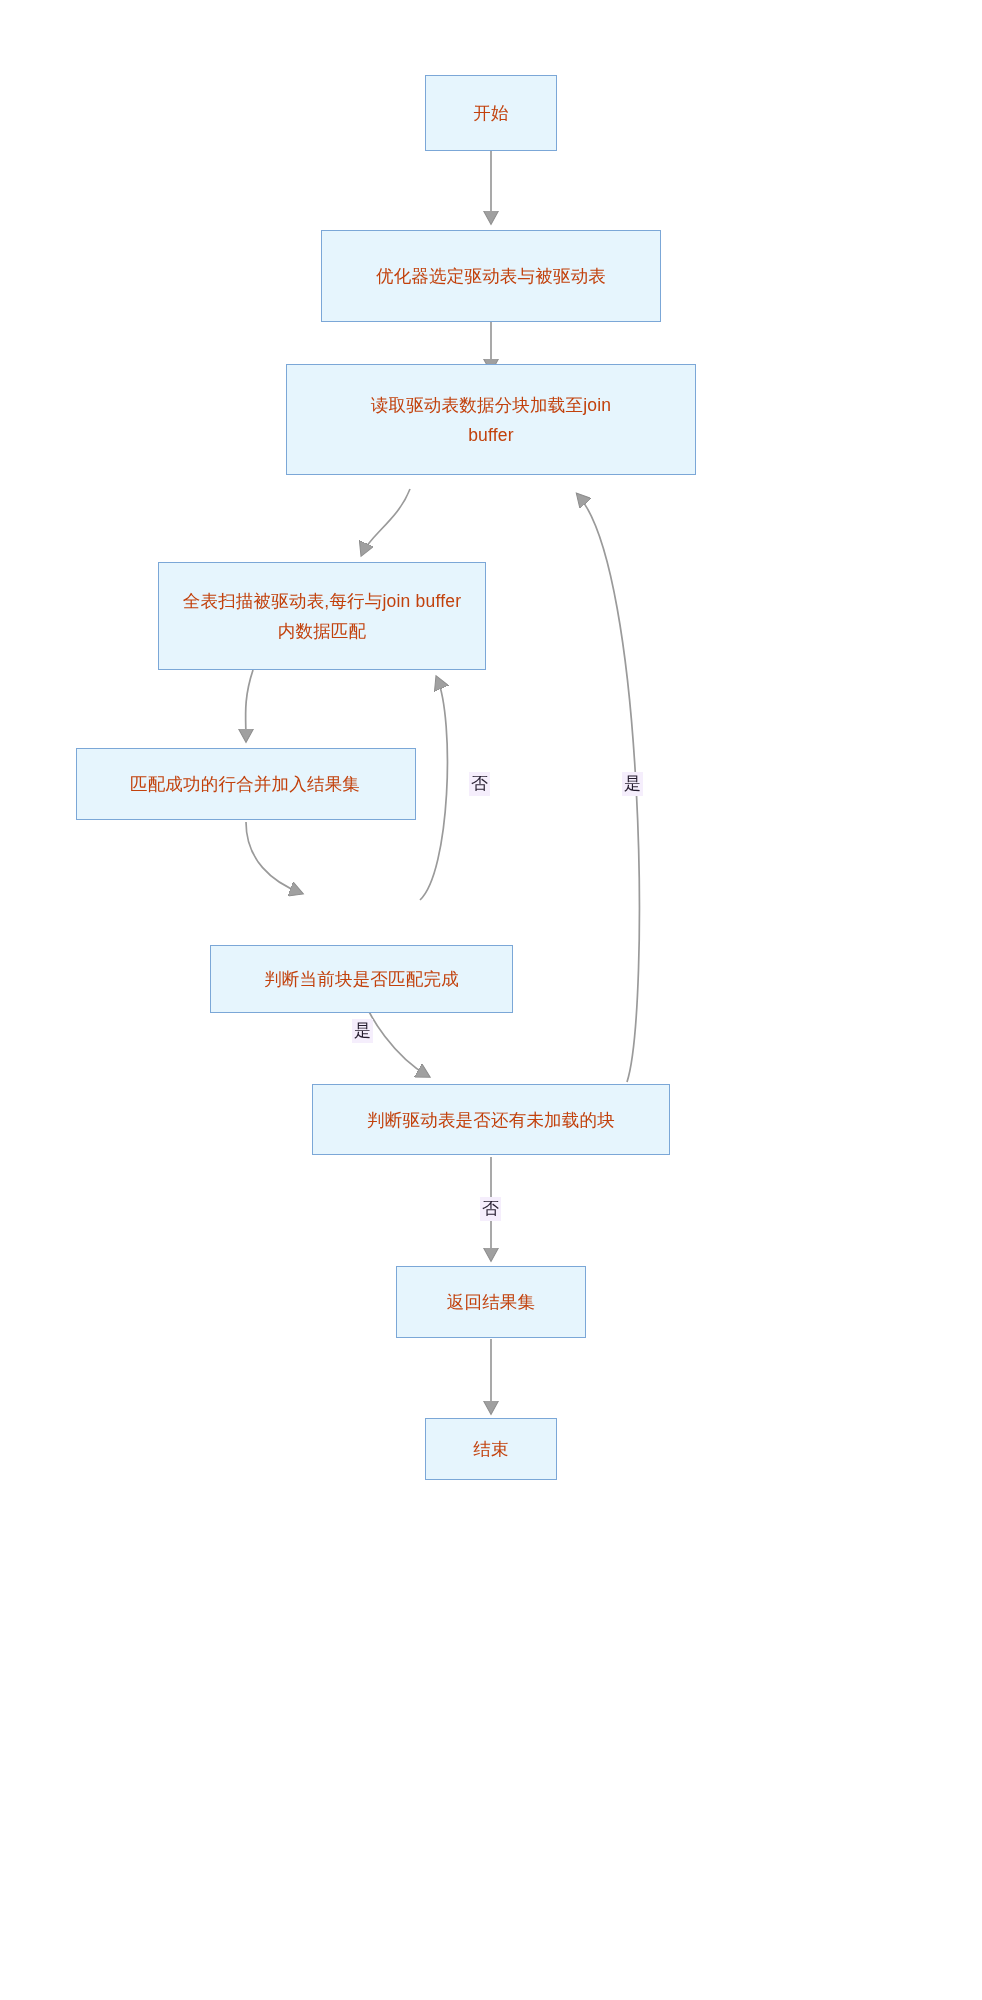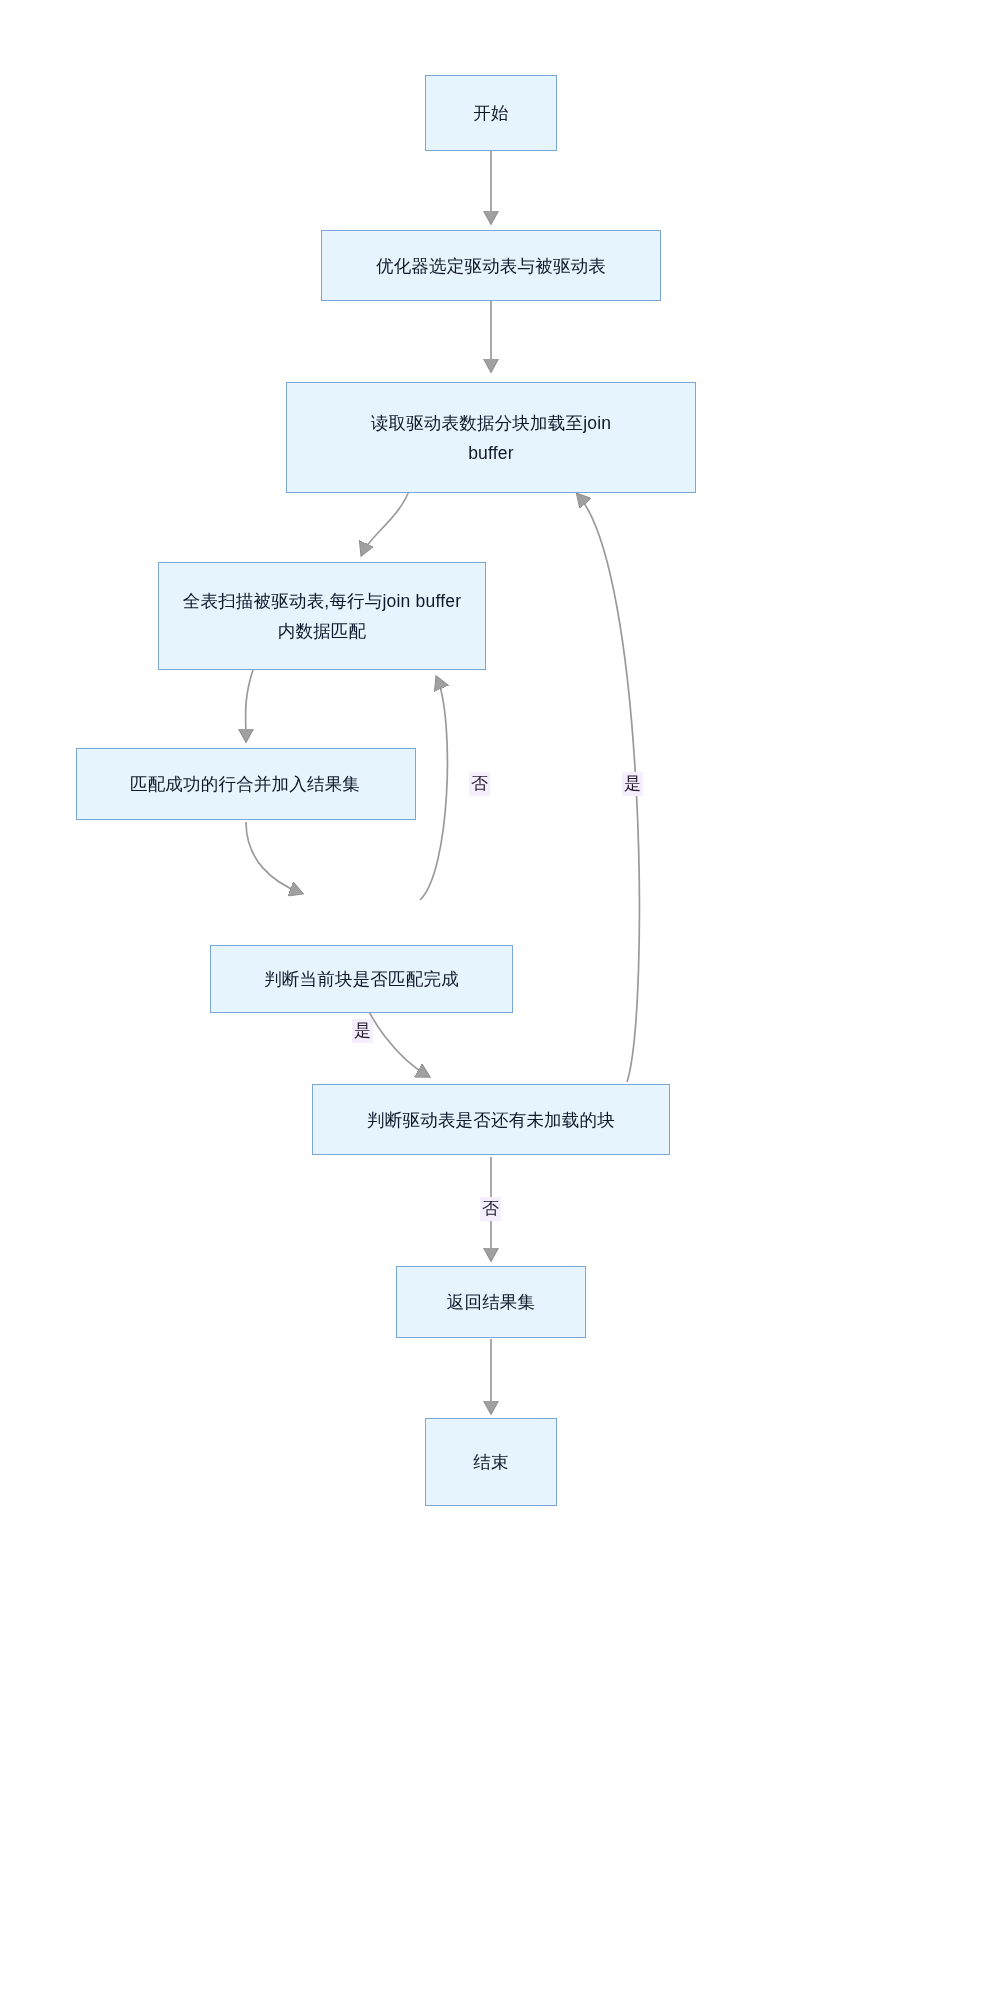--- a/index.html
+++ b/index.html
@@ -13,21 +13,21 @@
   svg#edges{position:absolute;left:0;top:0;width:982px;height:2000px;}
   .node{
     position:absolute;
     box-sizing:border-box;
     background:#e6f5fd;
     border:1.6px solid #7ba7d7;
     display:flex;
     align-items:center;
     justify-content:center;
     text-align:center;
-    color:#0f172a;
+    color:#c2410c;
     font-size:17.5px;
     line-height:30px;
     letter-spacing:.2px;
     white-space:pre-line;
     padding:4px 10px;
   }
   .elabel{
     position:absolute;
     background:#f5eefc;
     color:#241c2e;
@@ -68,37 +68,37 @@
       <path d="M 627 1082 C 650 1010 645 570 578 495"></path>
 
       <path d="M 491 1157 L 491 1259"></path>
 
       <path d="M 491 1339 L 491 1412"></path>
     </g>
   </svg>
 
   <div class="node" style="left:425px;top:75px;width:132px;height:76px;">开始</div>
 
-  <div class="node" style="left:321px;top:230px;width:340px;height:71px;">优化器选定驱动表与被驱动表</div>
+  <div class="node" style="left:321px;top:230px;width:340px;height:92px;">优化器选定驱动表与被驱动表</div>
 
-  <div class="node" style="left:286px;top:382px;width:410px;height:111px;">读取驱动表数据分块加载至join
+  <div class="node" style="left:286px;top:364px;width:410px;height:111px;">读取驱动表数据分块加载至join
 buffer</div>
 
   <div class="node" style="left:158px;top:562px;width:328px;height:108px;">全表扫描被驱动表,每行与join buffer
 内数据匹配</div>
 
   <div class="node" style="left:76px;top:748px;width:340px;height:72px;padding-left:8px;">匹配成功的行合并加入结果集</div>
 
   <div class="node" style="left:210px;top:901px;width:303px;height:68px;margin-top:44px;">判断当前块是否匹配完成</div>
 
   <div class="node" style="left:396px;top:1266px;width:190px;height:72px;">返回结果集</div>
 
   <div class="node" style="left:312px;top:1084px;width:358px;height:71px;">判断驱动表是否还有未加载的块</div>
 
-  <div class="node" style="left:425px;top:1418px;width:132px;height:88px;">结束</div>
+  <div class="node" style="left:425px;top:1418px;width:132px;height:62px;">结束</div>
 
   <div class="elabel" style="left:469px;top:772px;">否</div>
 
   <div class="elabel" style="left:622px;top:772px;">是</div>
 
   <div class="elabel" style="left:352px;top:1019px;">是</div>
 
   <div class="elabel" style="left:480px;top:1197px;">否</div>
 
 </div>

